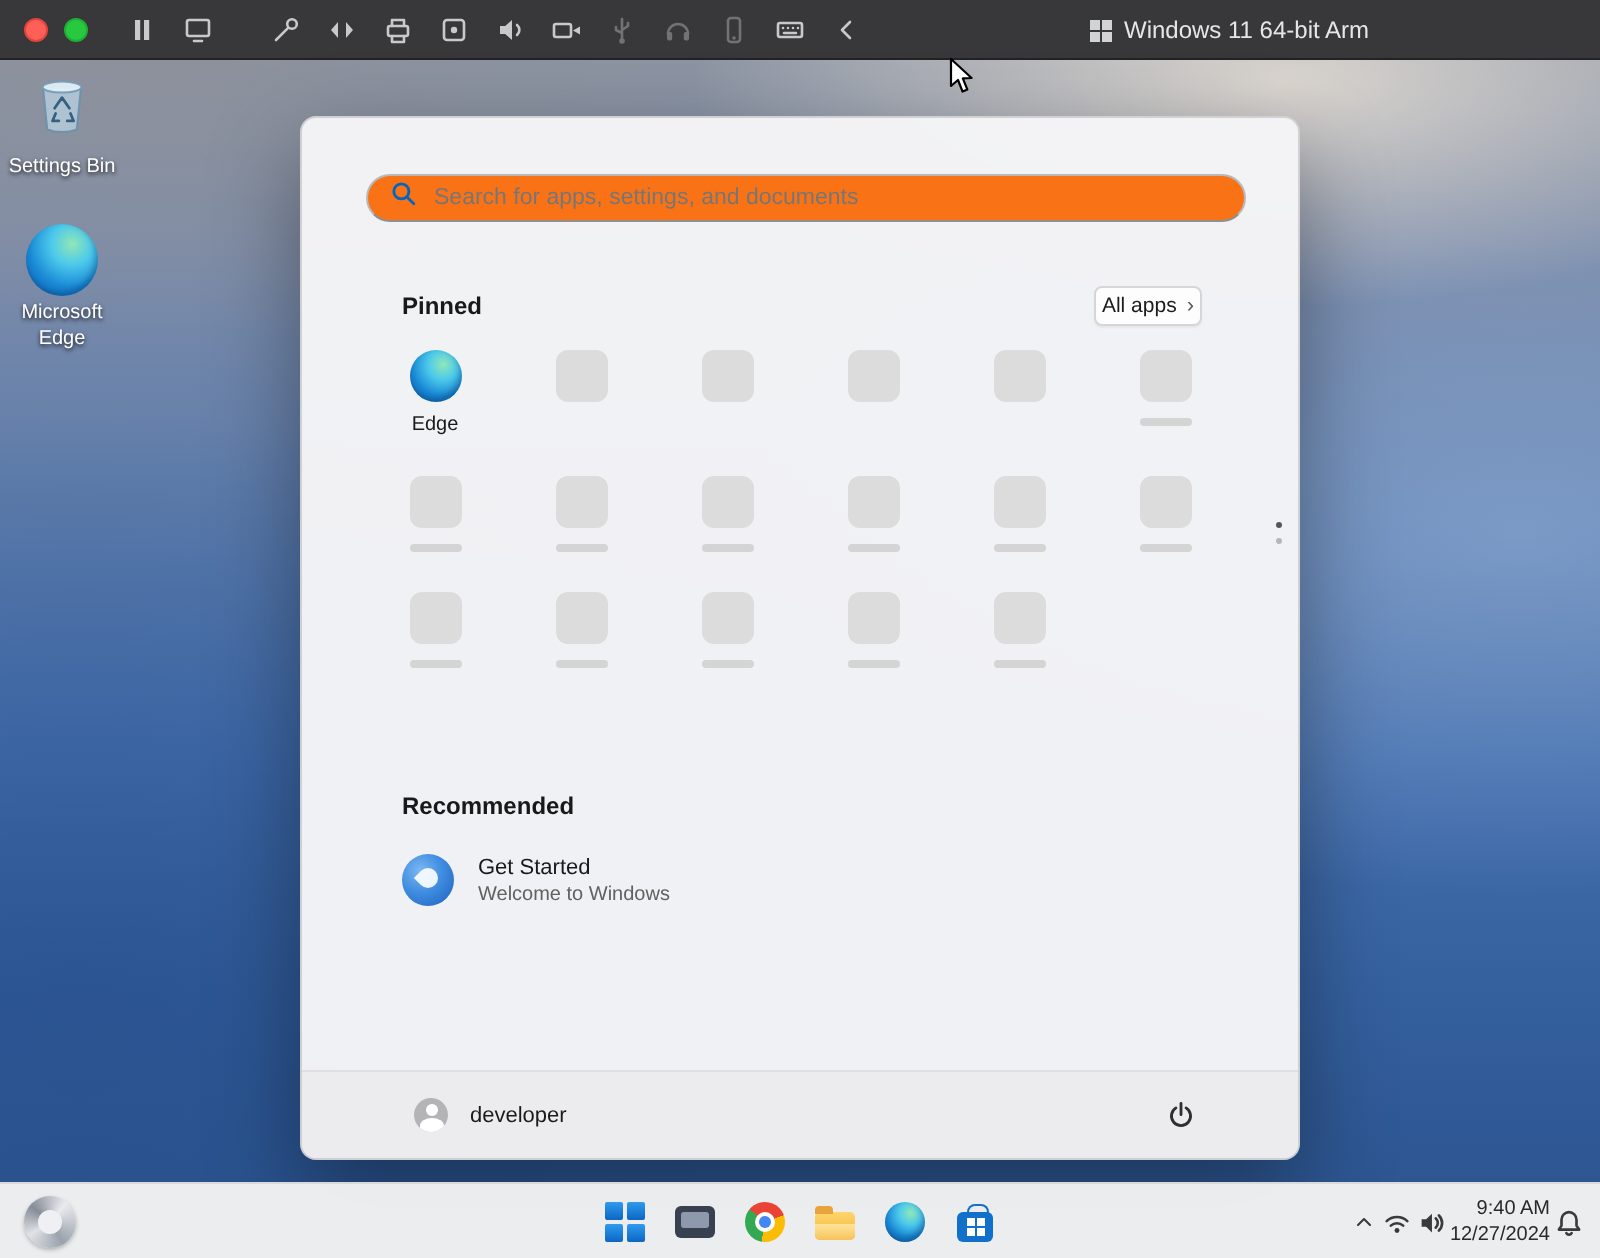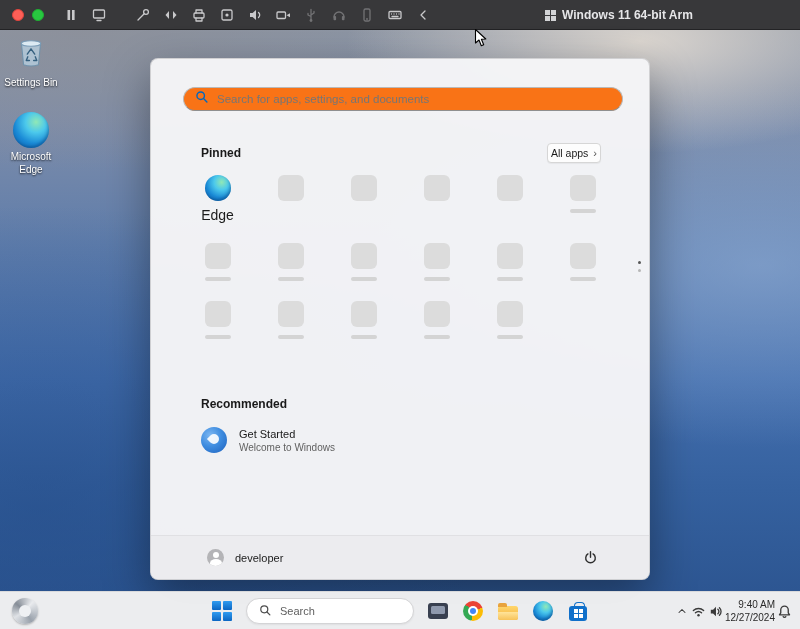--- a/index.html
+++ b/index.html
@@ -1,20 +1,20 @@
 <!DOCTYPE html>
 <html><head>
 <meta charset="utf-8">
 <style>
   * { margin:0; padding:0; box-sizing:border-box; }
   html,body { width:800px; height:629px; overflow:hidden; font-family:"Liberation Sans", sans-serif; }
   .screen { position:relative; width:800px; height:629px; background:#222; overflow:hidden; }
 
   
-  .vm-toolbar { position:absolute; top:0; left:0; right:0; height:30px; background:#38383a; border-bottom:1px solid #232325;font-weight:bold; }
+  .vm-toolbar { position:absolute; top:0; left:0; right:0; height:30px; background:#38383a; border-bottom:1px solid #232325; }
   .traffic { position:absolute; left:12px; top:0; height:30px; display:flex; align-items:center; gap:8px; }
   .tl { width:12px; height:12px; border-radius:50%; display:inline-block; }
   .tl.red { background:#ff5f57; border:1px solid #e0443e; }
   .tl.green { background:#28c840; border:1px solid #1faf34; }
   .vm-tools { position:absolute; left:62px; top:0; height:30px; display:flex; align-items:center; gap:11px; }
   .tool { width:17px; height:17px; display:inline-flex; align-items:center; justify-content:center; cursor:default; }
   .tool svg { width:16px; height:16px; }
   .tool .st { stroke:#c9c9cb; fill:none; stroke-width:1.3; stroke-linecap:round; stroke-linejoin:round; }
   .tool .fl { fill:#c9c9cb; }
   .tool.dim { opacity:.4; }
@@ -54,21 +54,21 @@
     display:flex; align-items:center; gap:8px; padding:0 11px; }
   .sm-search input { border:none; outline:none; flex:1; font-size:11.5px; color:#333; background:transparent; font-family:"Liberation Sans",sans-serif; }
   .sm-search input::placeholder { color:#767676; }
   .sm-header { position:absolute; top:84px; left:50px; right:48px; display:flex; justify-content:space-between; align-items:center; }
   .sm-h-label { font-size:12px; font-weight:bold; color:#191919; }
   .allapps-btn { display:flex; align-items:center; gap:5px; background:#fdfdfd; border:1px solid #d6d6d6; border-radius:4px;
     padding:3px 3px; font-size:10.5px; color:#1b1b1b; cursor:default; box-shadow:0 1px 1px rgba(0,0,0,.05); }
   .allapps-btn .chev { color:#555; font-size:11px; }
   .pin-grid { position:absolute; top:116px; left:30px; right:30px; display:grid; grid-template-columns:repeat(6,1fr); row-gap:20px; justify-items:center; }
   .tile { display:flex; flex-direction:column; align-items:center; gap:6px; width:64px; }
-  .tile-label { font-size:14px; color:#1b1b1b; }
+  .tile-label { font-size:10px; color:#1b1b1b; }
   .ph-sq { width:26px; height:26px; background:#dcdcdc; border-radius:6px; }
   .ph-bar { width:26px; height:4px; background:#d4d4d4; border-radius:2px; margin-top:2px; }
   .gear26 { width:26px; height:26px; }
   .page-dots { position:absolute; right:8px; top:202px; display:flex; flex-direction:column; gap:5px; align-items:center; }
   .page-dots i { width:3px; height:3px; border-radius:50%; }
   .page-dots .on { background:#565656; } .page-dots .off { background:#b7b7b7; }
   .rec-header { position:absolute; top:335px; left:50px; }
   .rec-item { position:absolute; top:368px; left:50px; display:flex; align-items:flex-end; gap:12px; cursor:default; }
   .gs-ball { width:26px; height:26px; border-radius:50%;
     background:radial-gradient(circle at 35% 32%, #7cb7f2 0%, #3f8de0 45%, #1c60bd 100%); position:relative; }
@@ -371,29 +371,20 @@
 
     <div class="tb-center">
       <span class="tb-icon">
         <span class="start-btn">
             <i></i>
             <i></i>
             <i></i>
             <i></i>
           </span>
       </span>
-      <span class="tb-search">
-        <span class="mag-gray">
-          <svg width="13" height="13" viewBox="0 0 16 16">
-              <circle class="st" cx="6.5" cy="6.5" r="4.3"></circle>
-              <path class="st" d="M9.8 9.8L13.4 13.4"></path>
-            </svg>
-        </span>
-        <span>Search</span>
-      </span>
       <span class="tb-icon">
           <span class="mon-dark"></span>
         </span>
       <span class="tb-icon">
           <span class="chrome"></span>
         </span>
       <span class="tb-icon">
           <span class="folder"></span>
         </span>
       <span class="tb-icon">

